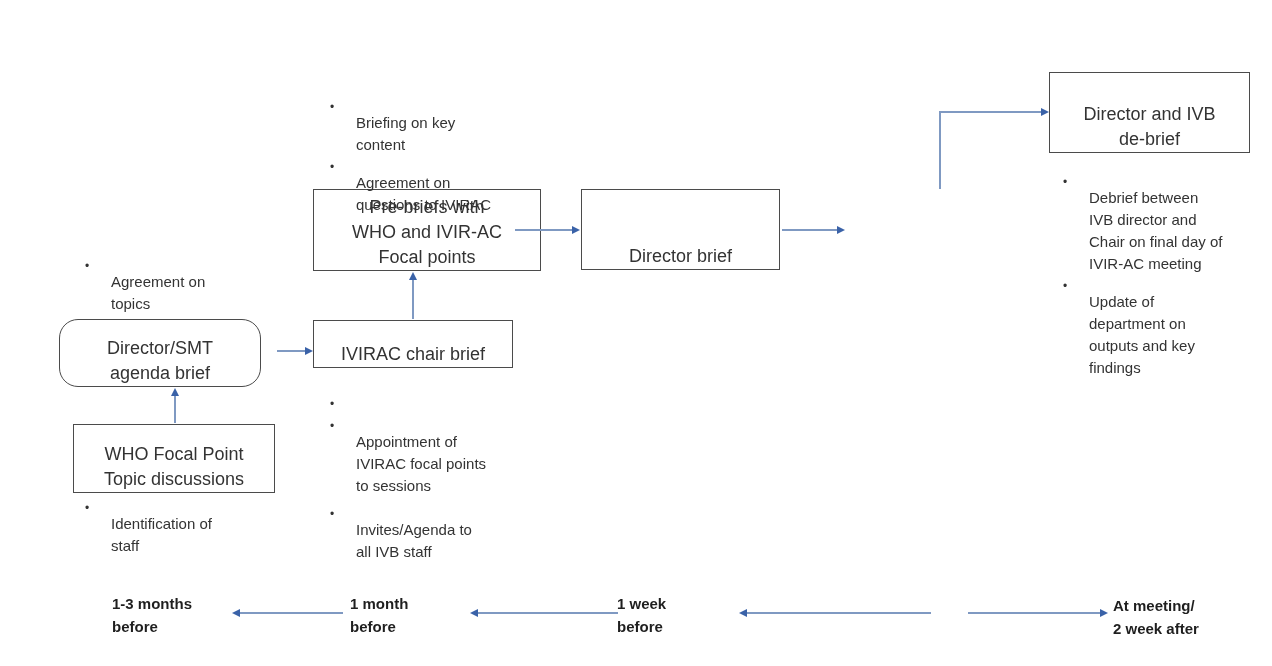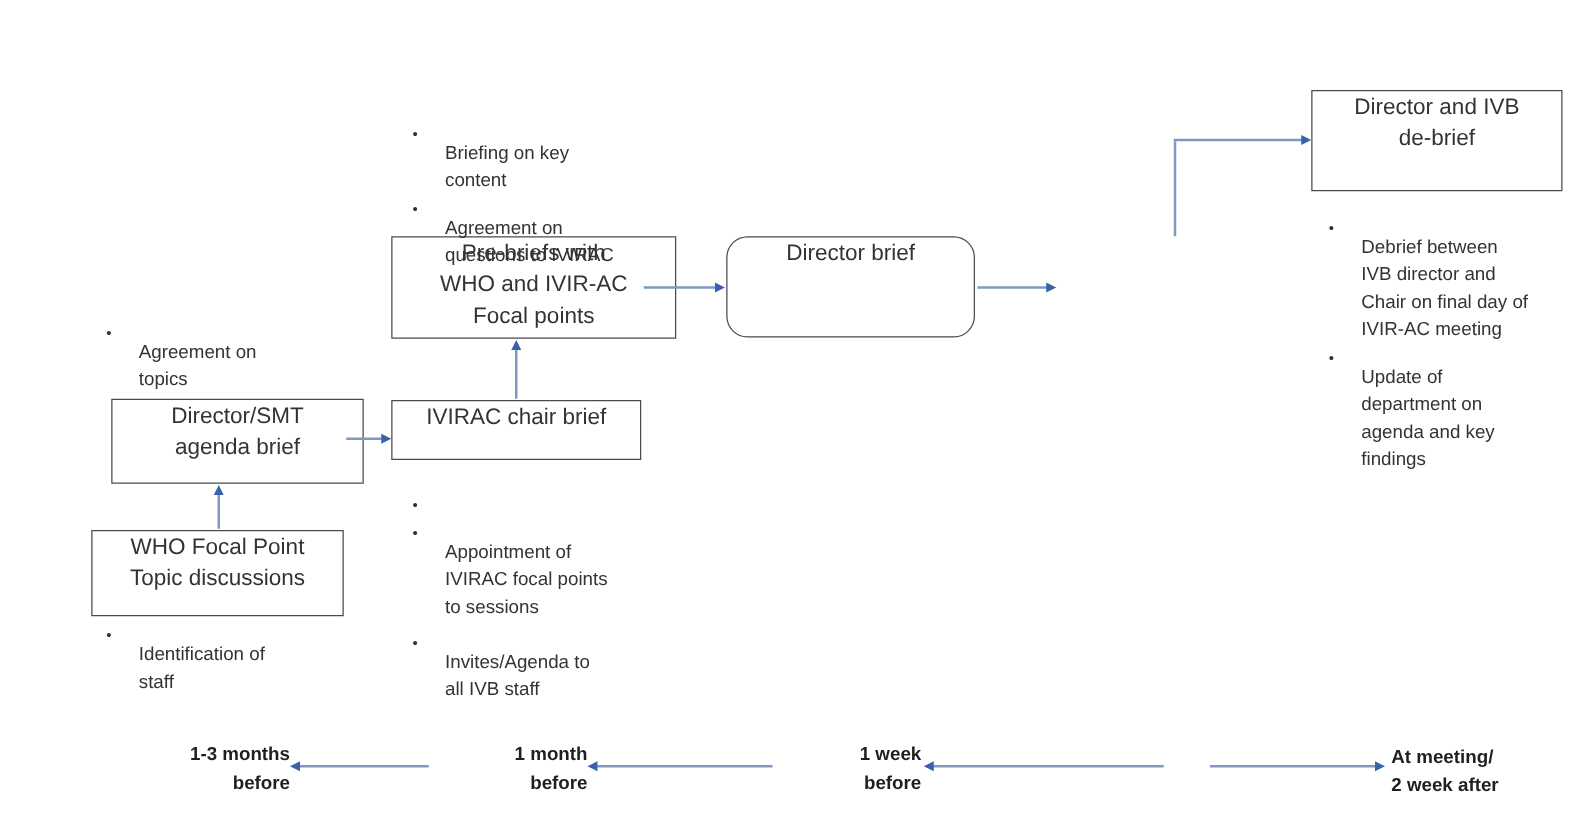--- a/index.html
+++ b/index.html
@@ -10,21 +10,21 @@
     --tl-ink:#1f1f1f;
   }
   html,body{margin:0;padding:0;background:#fff;}
   .canvas{
     position:relative;width:1272px;height:666px;background:#ffffff;overflow:hidden;
     font-family:"Liberation Sans", sans-serif;color:var(--ink);
   }
   
   .box{
     position:absolute;border:1.5px solid var(--border);background:#fff;
-    display:flex;align-items:flex-start;justify-content:center;box-sizing:border-box;
+    display:flex;align-items:flex-end;justify-content:center;box-sizing:border-box;
     font-size:18px;line-height:25px;
   }
   .box .lbl{white-space:pre-line;text-align:center;display:block;}
   .ellipse{border-radius:50%;border-color:#3f3f3f;line-height:26px;}
   
   .blist{position:absolute;font-size:15px;line-height:22px;}
   .bitem{display:flex;align-items:flex-start;}
   .bitem.spaced{margin-top:6px;}
   .marker{flex:0 0 26px;width:26px;font-size:12px;line-height:22px;}
   .btext{white-space:pre-line;margin-top:16px;}
@@ -37,50 +37,50 @@
   .conn.v .line{position:absolute;left:4.2px;width:1.6px;background:var(--cline);top:7px;bottom:0;}
   .head{position:absolute;width:0;height:0;}
   .head.right{right:0;top:0.5px;border-top:4.5px solid transparent;border-bottom:4.5px solid transparent;border-left:8.5px solid var(--chead);}
   .head.left{left:0;top:0.5px;border-top:4.5px solid transparent;border-bottom:4.5px solid transparent;border-right:8.5px solid var(--chead);}
   .head.up{top:0;left:0.5px;border-left:4.5px solid transparent;border-right:4.5px solid transparent;border-bottom:8.5px solid var(--chead);}
   .seg-v{position:absolute;width:1.6px;background:var(--cline);}
   .conn.tl .line{height:2px;top:4px;}
   
   .tlabel{
     position:absolute;font-size:15px;font-weight:bold;line-height:23px;
-    color:var(--tl-ink);text-align:right;white-space:pre-line;
+    color:var(--tl-ink);text-align:left;white-space:pre-line;
   }
   .tlabel.left{text-align:left;}
 </style>
 </head>
 <body>
 
 <div class="canvas">
 
   <div class="box" style="left:73px;top:424px;width:202px;height:69px;">
     <span class="lbl">WHO Focal Point
 Topic discussions</span>
   </div>
 
-  <div class="box" style="left:89px;top:319px;width:202px;height:68px;">
+  <div class="box" style="left:59px;top:319px;width:202px;height:68px;border-radius:19px;">
     <span class="lbl">Director/SMT
 agenda brief</span>
   </div>
 
   <div class="box" style="left:313px;top:320px;width:200px;height:48px;">
     <span class="lbl">IVIRAC chair brief</span>
   </div>
 
   <div class="box" style="left:313px;top:189px;width:228px;height:82px;">
     <span class="lbl">Pre-briefs with
 WHO and IVIR-AC
 Focal points</span>
   </div>
 
-  <div class="box" style="left:581px;top:189px;width:199px;height:81px;border-radius:17px;">
+  <div class="box" style="left:581px;top:189px;width:199px;height:81px;">
     <span class="lbl">Director brief</span>
   </div>
 
 
   <div class="box" style="left:1049px;top:72px;width:201px;height:81px;">
     <span class="lbl">Director and IVB
 de-brief</span>
   </div>
 
   <div class="blist" style="left:330px;top:96px;width:182px;">
@@ -134,21 +134,21 @@
       <span class="marker">•</span>
       <span class="btext">Debrief between
 IVB director and
 Chair on final day of
 IVIR-AC meeting</span>
     </div>
     <div class="bitem">
       <span class="marker">•</span>
       <span class="btext">Update of
 department on
-agenda and key
+outputs and key
 findings</span>
     </div>
   </div>
 
   <div class="conn v" style="left:170px;top:388px;height:35px;">
     <i class="line"></i>
     <i class="head up"></i>
   </div>
 
   <div class="conn h" style="left:277px;top:346px;width:36px;">

